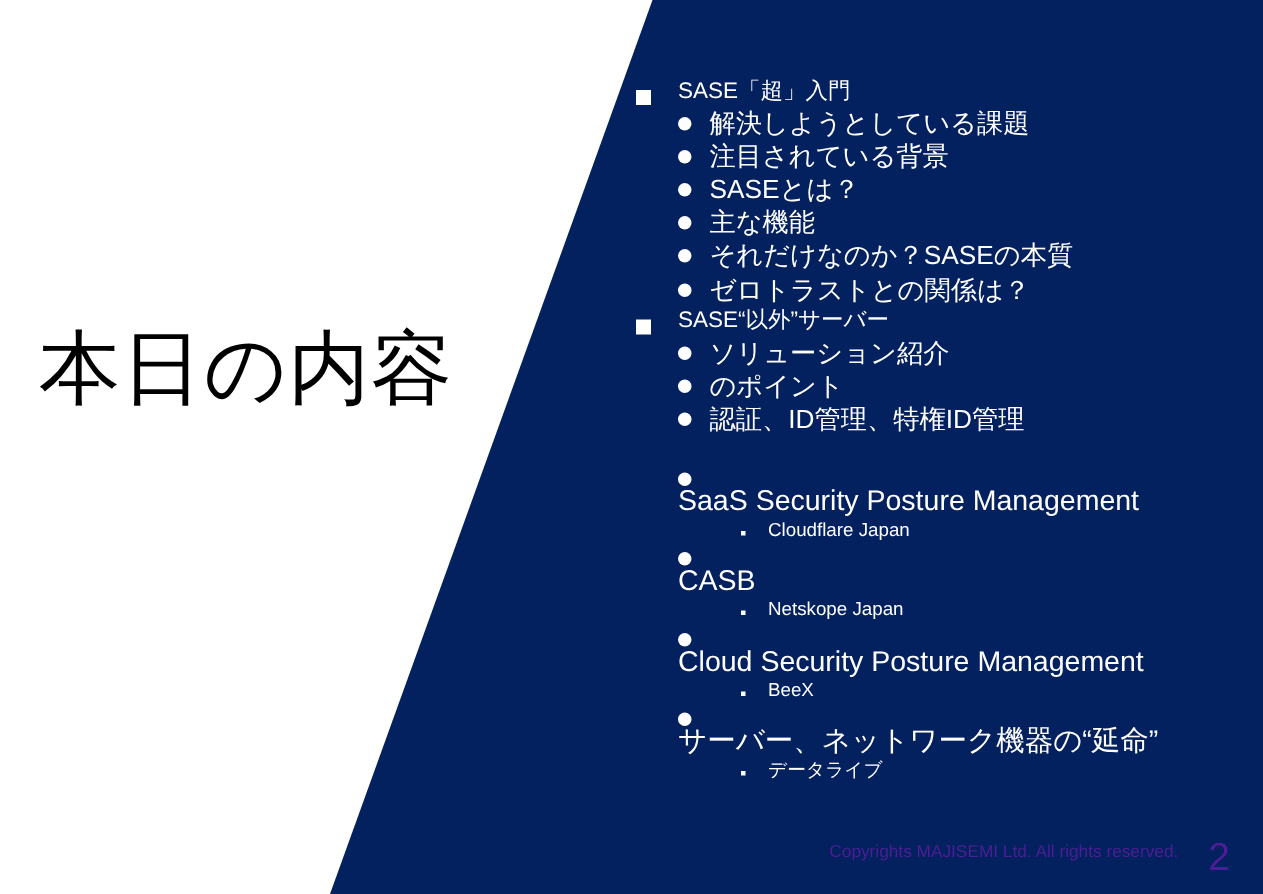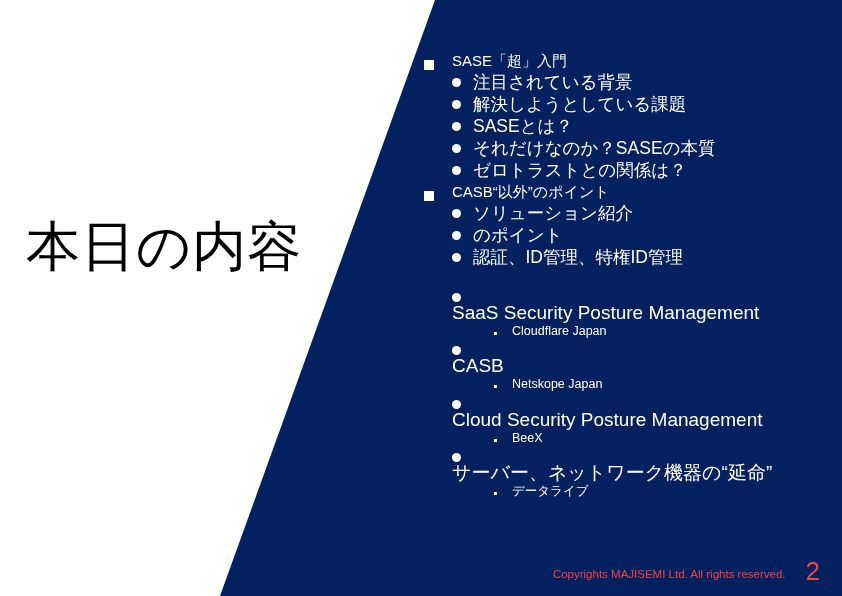--- a/index.html
+++ b/index.html
@@ -114,23 +114,23 @@
 
   .gap-block { height: 18px; }
   .group-2 { margin-top: 1px; }
 
   
   .footer {
     position: absolute;
     right: 22px;
     bottom: 12px;
     display: flex;
-    align-items: flex-end;
+    align-items: center;
     gap: 20px;
-    color: #ef4444;
+    color: #4c1d95;
   }
   .copyright {
     font-size: 11.5px;
     line-height: 1;
     padding-bottom: 4px;
     white-space: nowrap;
   }
   .page-number {
     font-size: 26px;
     line-height: 1;
@@ -148,44 +148,48 @@
 
   <div class="outline">
 
     <div class="group">
       <div class="lvl1">
         <span class="bullet-sq"></span>
         <span class="txt">SASE「超」入門</span>
       </div>
       <div class="lvl2">
         <span class="bullet-ci"></span>
+        <span class="txt">解決しようとしている課題</span>
+      </div>
+      <div class="lvl2">
+        <span class="bullet-ci"></span>
         <span class="txt">注目されている背景</span>
       </div>
       <div class="lvl2">
         <span class="bullet-ci"></span>
-        <span class="txt">解決しようとしている課題</span>
-      </div>
-      <div class="lvl2">
-        <span class="bullet-ci"></span>
         <span class="txt">SASEとは？</span>
+      </div>
+      <div class="lvl2">
+        <span class="bullet-ci"></span>
+        <span class="txt">主な機能</span>
       </div>
       <div class="lvl2">
         <span class="bullet-ci"></span>
         <span class="txt">それだけなのか？SASEの本質</span>
       </div>
       <div class="lvl2">
         <span class="bullet-ci"></span>
         <span class="txt">ゼロトラストとの関係は？</span>
       </div>
     </div>
 
     <div class="group group-2">
       <div class="lvl1">
         <span class="bullet-sq"></span>
-        <span class="txt">CASB“以外”のポイント</span>
+        <span class="txt">SASE“以外”サーバー</span>
       </div>
       <div class="lvl2">
         <span class="bullet-ci"></span>
         <span class="txt">ソリューション紹介</span>
       </div>
       <div class="lvl2">
         <span class="bullet-ci"></span>
         <span class="txt">のポイント</span>
       </div>
       <div class="lvl2">

